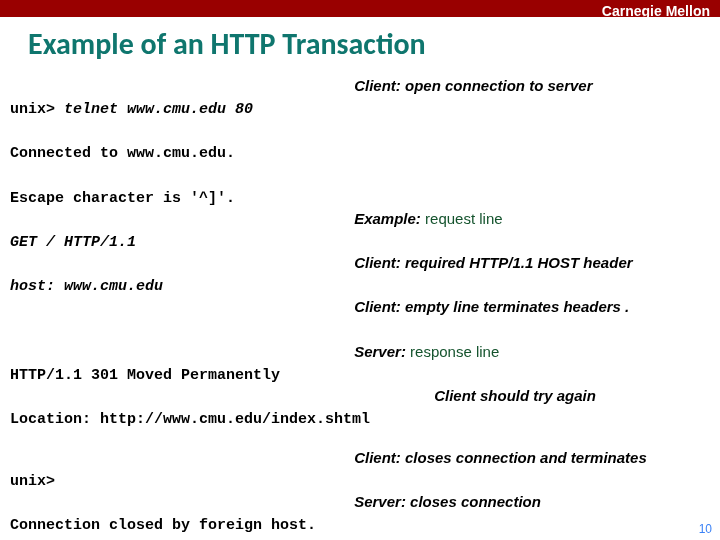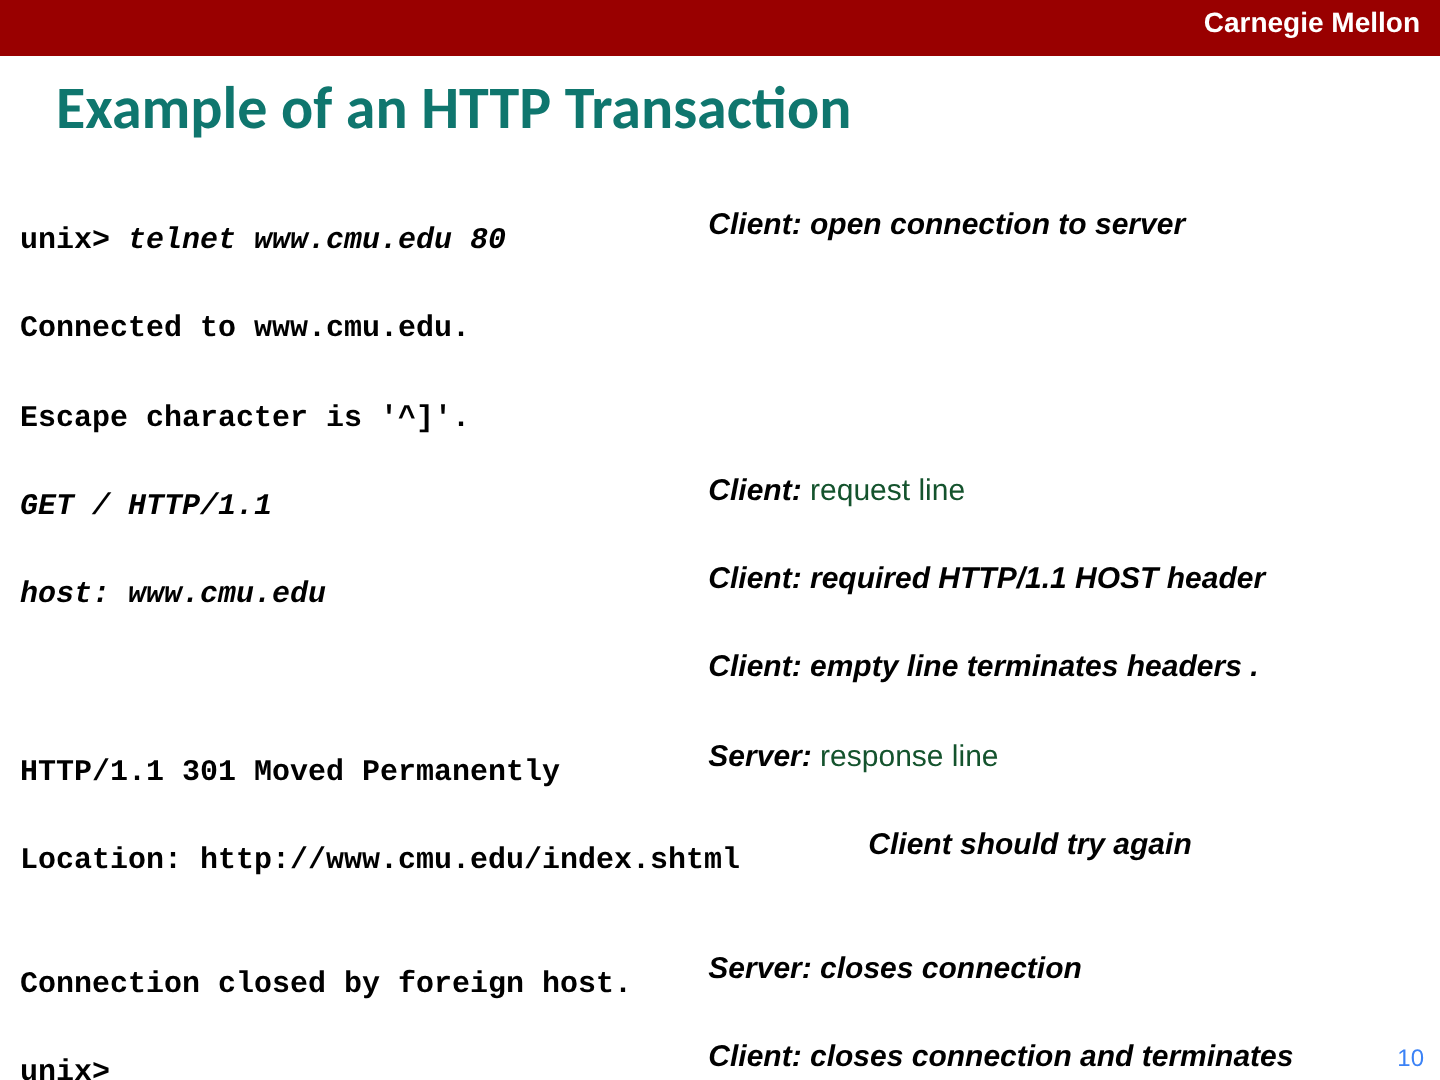--- a/index.html
+++ b/index.html
@@ -7,21 +7,21 @@
     padding: 0;
     width: 720px;
     height: 540px;
     background: #fff;
     font-family: Arial, Helvetica, sans-serif;
     position: relative;
     overflow: hidden;
   }
   .topbar {
     width: 100%;
-    height: 28px;
+    height: 17px;
     background: #990000;
     color: #fff;
     font-weight: bold;
     font-size: 14px;
     text-align: right;
     padding: 3px 10px 0 0;
     box-sizing: border-box;
   }
   .title {
     font-family: Calibri, Arial, sans-serif;
@@ -52,21 +52,20 @@
   .w-code-long {
     width: 420px;
   }
   .ital { font-style: italic; }
   .ann {
     font-family: Arial, sans-serif;
     font-weight: bold;
     font-style: italic;
     display: inline-block;
     vertical-align: top;
-    margin-top: 16px;
   }
   .red { color: #14532d; font-style: normal; font-weight: normal; }
   .spacer { height: 18px; }
   .pagenum {
     position: absolute;
     right: 8px;
     bottom: 4px;
     font-size: 12px;
     color: #3b82f6;
   }
@@ -91,21 +90,21 @@
   <div class="row">
     <span class="mono w-code">Connected to www.cmu.edu.</span>
   </div>
 
   <div class="row">
     <span class="mono w-code">Escape character is '^]'.</span>
   </div>
 
   <div class="row">
     <span class="mono ital w-code">GET / HTTP/1.1</span>
-    <span class="ann"><span>Client: </span><span class="red">request line</span></span>
+    <span class="ann"><span>Example: </span><span class="red">request line</span></span>
   </div>
 
   <div class="row">
     <span class="mono ital w-code">host: www.cmu.edu</span>
     <span class="ann">Client: required HTTP/1.1 HOST header</span>
   </div>
 
   <div class="row">
     <span class="mono w-code">&nbsp;</span>
     <span class="ann">Client: empty line terminates headers .</span>
@@ -117,24 +116,24 @@
   </div>
 
   <div class="row">
     <span class="mono w-code-long">Location: http://www.cmu.edu/index.shtml</span>
     <span class="ann">Client should try again</span>
   </div>
 
   <div class="spacer"></div>
 
   <div class="row">
-    <span class="mono w-code">Connection closed by foreign host.</span>
-    <span class="ann">Server: closes connection</span>
+    <span class="mono w-code">unix&gt;</span>
+    <span class="ann">Client: closes connection and terminates</span>
   </div>
 
   <div class="row">
-    <span class="mono w-code">unix&gt;</span>
-    <span class="ann">Client: closes connection and terminates</span>
+    <span class="mono w-code">Connection closed by foreign host.</span>
+    <span class="ann">Server: closes connection</span>
   </div>
 
 </div>
 
 <div class="pagenum">10</div>
 
 </body></html>

